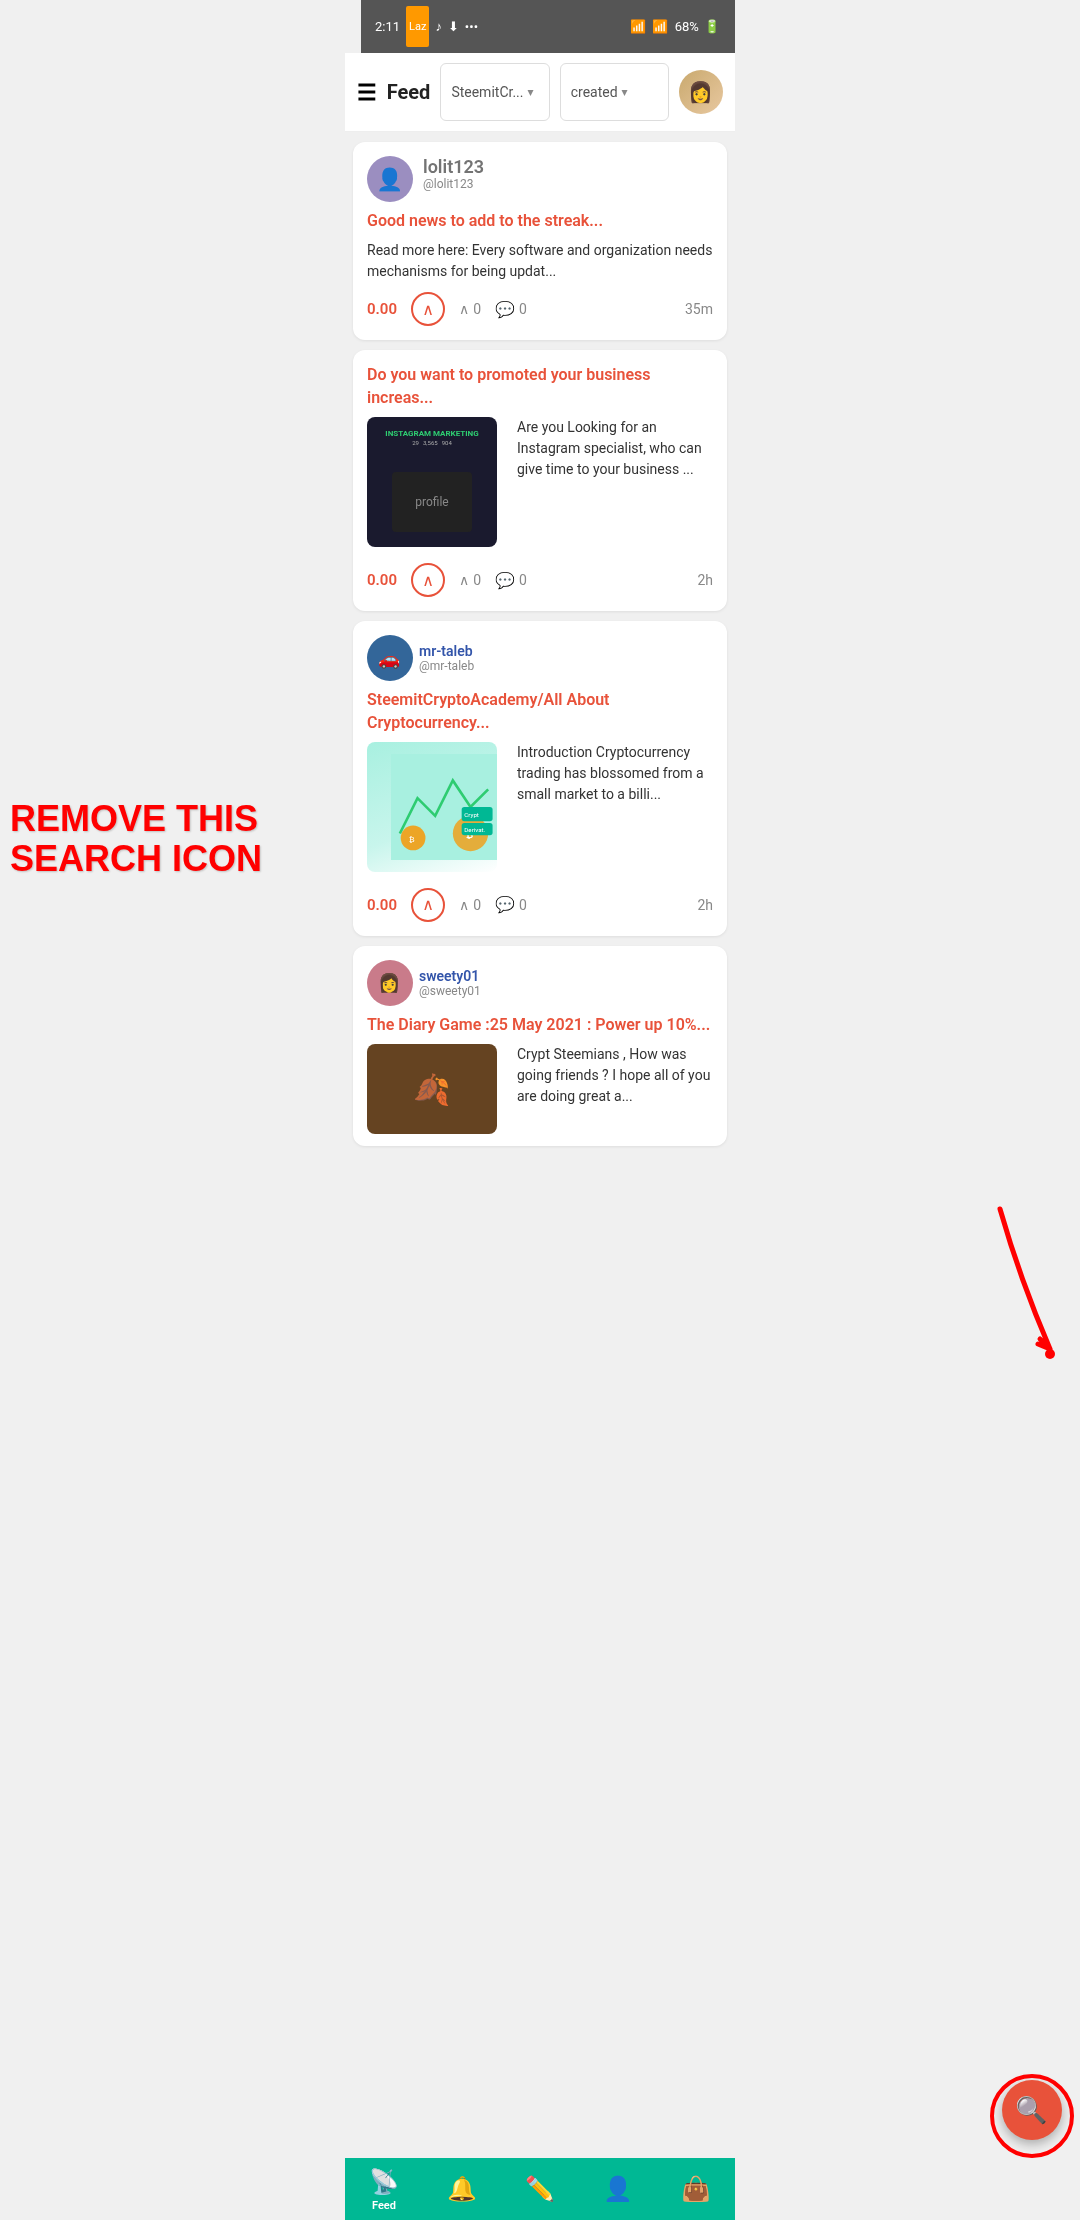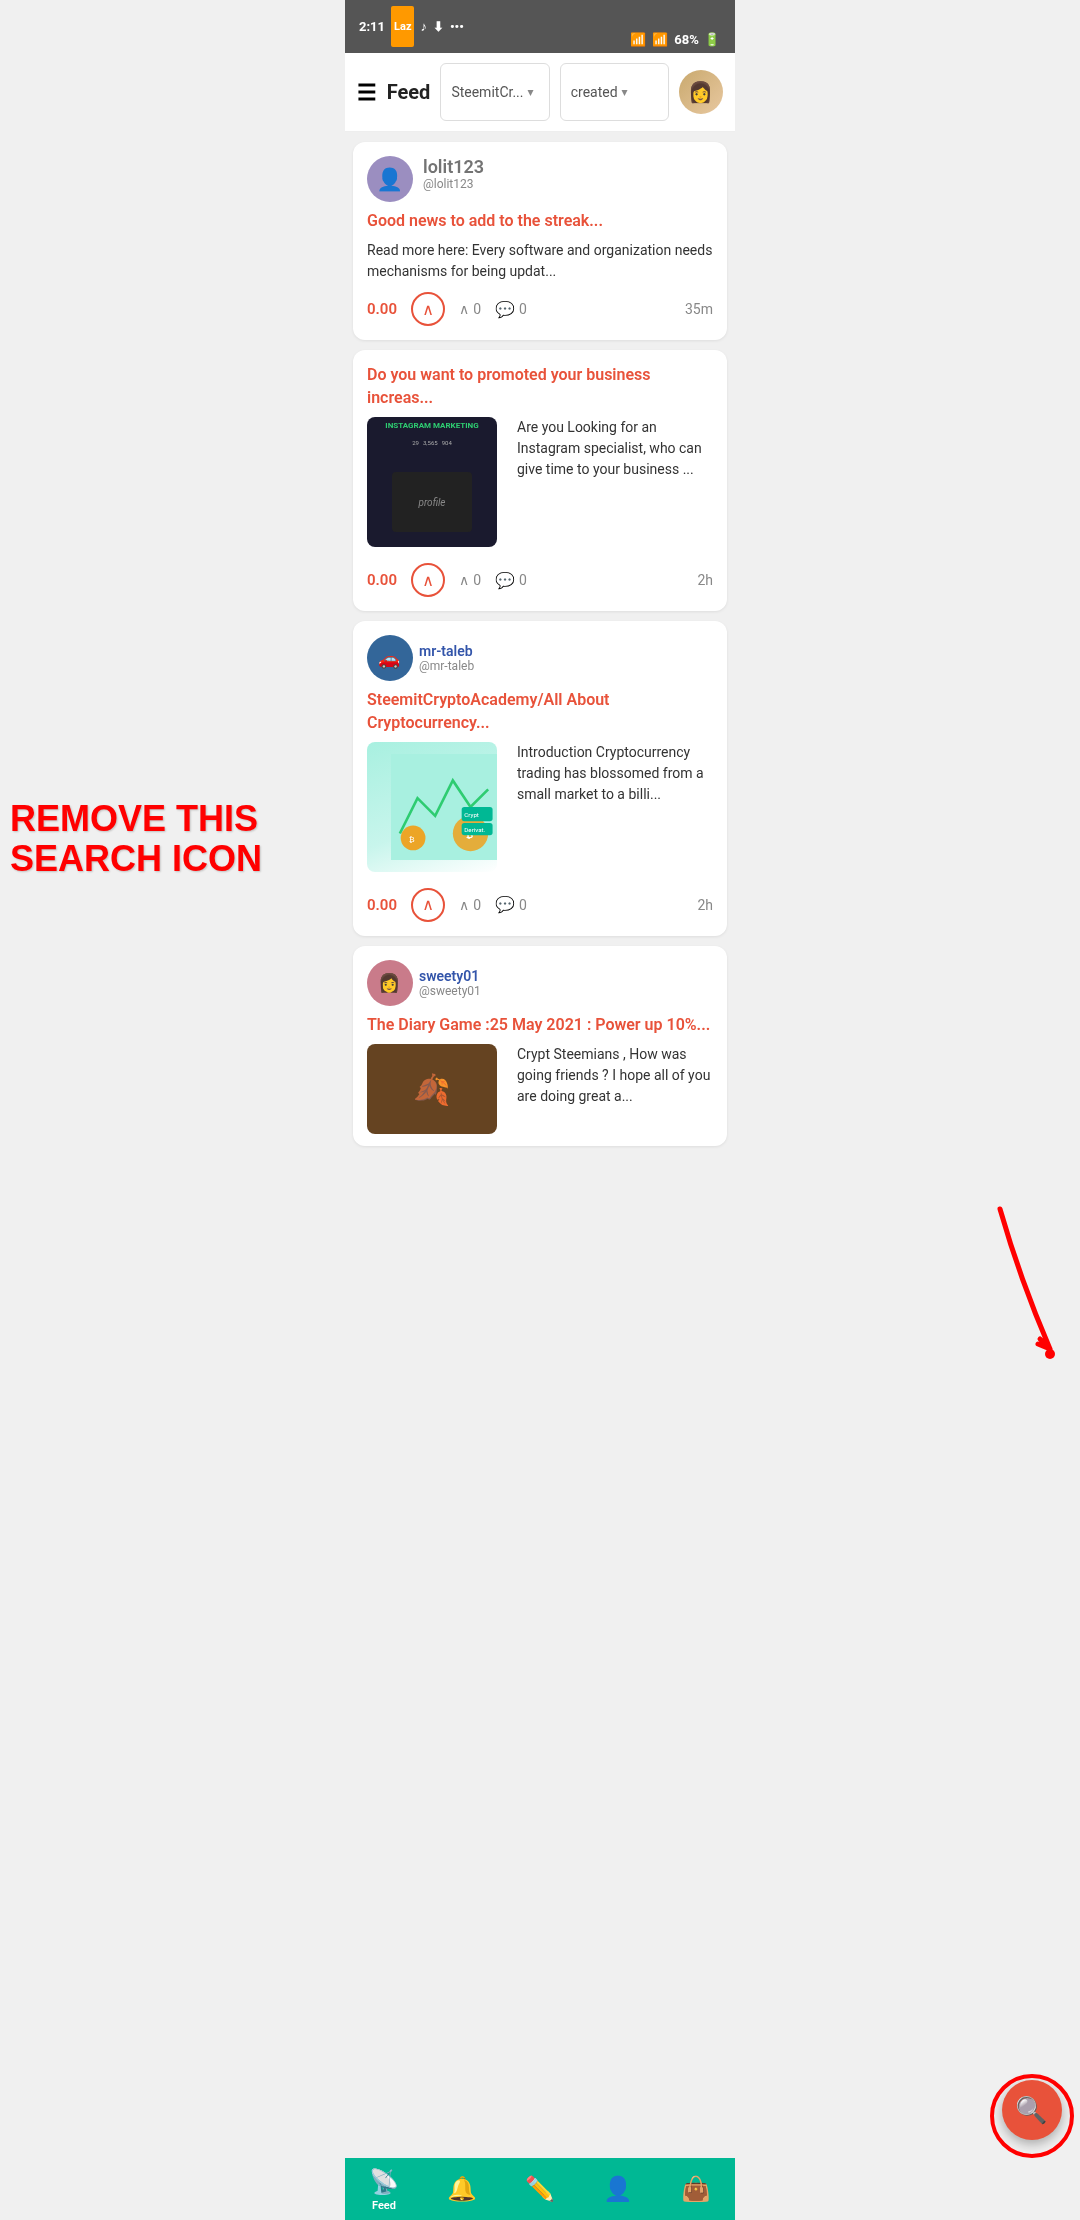--- a/index.html
+++ b/index.html
@@ -12,24 +12,25 @@
       position: relative;
       overflow-x: hidden;
     }
 
     
     .status-bar {
       background: #555;
       color: white;
       display: flex;
       justify-content: space-between;
-      align-items: flex-end;
+      align-items: center;
       padding: 6px 14px;
       font-size: 13px;
-      font-weight: 700;
+      font-weight: 400;
+      margin-left: 16px;
     }
     .status-left { display: flex; align-items: center; gap: 6px; }
     .status-right { display: flex; align-items: center; gap: 6px; }
 
     
     .header {
       background: white;
       display: flex;
       align-items: center;
       padding: 10px 12px;
@@ -162,21 +163,21 @@
       position: relative;
       overflow: hidden;
     }
     .img-instagram .ig-title {
       color: #2ecc71;
       font-size: 8px;
       font-weight: bold;
       text-align: center;
       z-index: 2;
       position: absolute;
-      top: 4px;
+      top: 12px;
     }
     .img-instagram .ig-stats {
       display: flex;
       gap: 4px;
       position: absolute;
       top: 22px;
       font-size: 6px;
       color: white;
     }
     .img-crypto {
@@ -343,21 +344,21 @@
     <div class="post-with-image">
       <div class="post-image">
         <div class="img-instagram">
           <span class="ig-title">INSTAGRAM MARKETING</span>
           <div class="ig-stats">
             <span style="color:#aaa;">29</span>
             <span style="color:#aaa;">3,565</span>
             <span style="color:#aaa;">904</span>
           </div>
           <div style="width:80px;height:60px;background:#222;border-radius:4px;margin-top:40px;display:flex;align-items:center;justify-content:center;">
-            <span style="color:#888;font-size:10px;font-style:italic;">profile</span>
+            <span style="color:#888;font-size:12px;">profile</span>
           </div>
         </div>
       </div>
       <div class="post-content-right">
         <div class="post-body">Are you Looking for an Instagram specialist, who can give time to your business ...</div>
       </div>
     </div>
     <div class="post-footer">
       <span class="post-value">0.00</span>
       <div class="post-upvote">∧</div>

